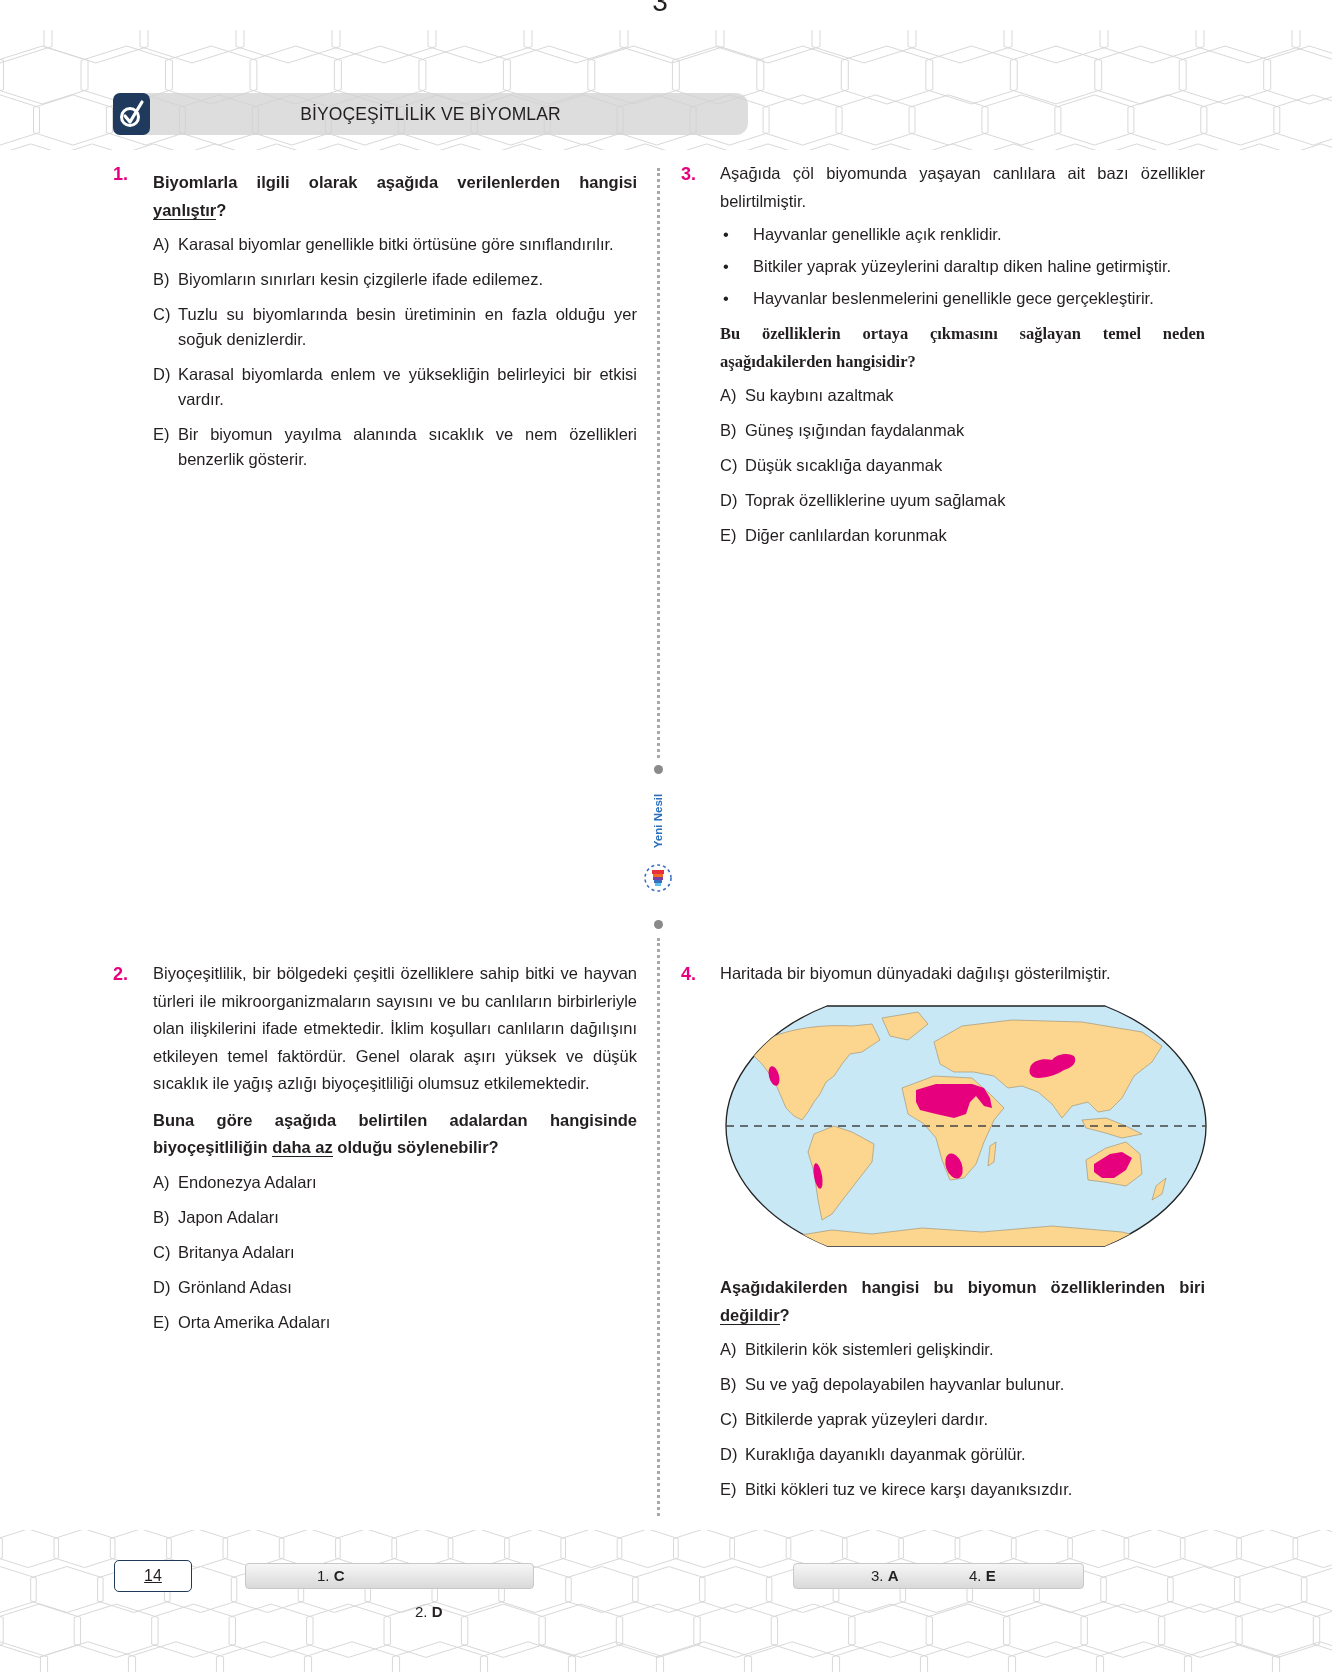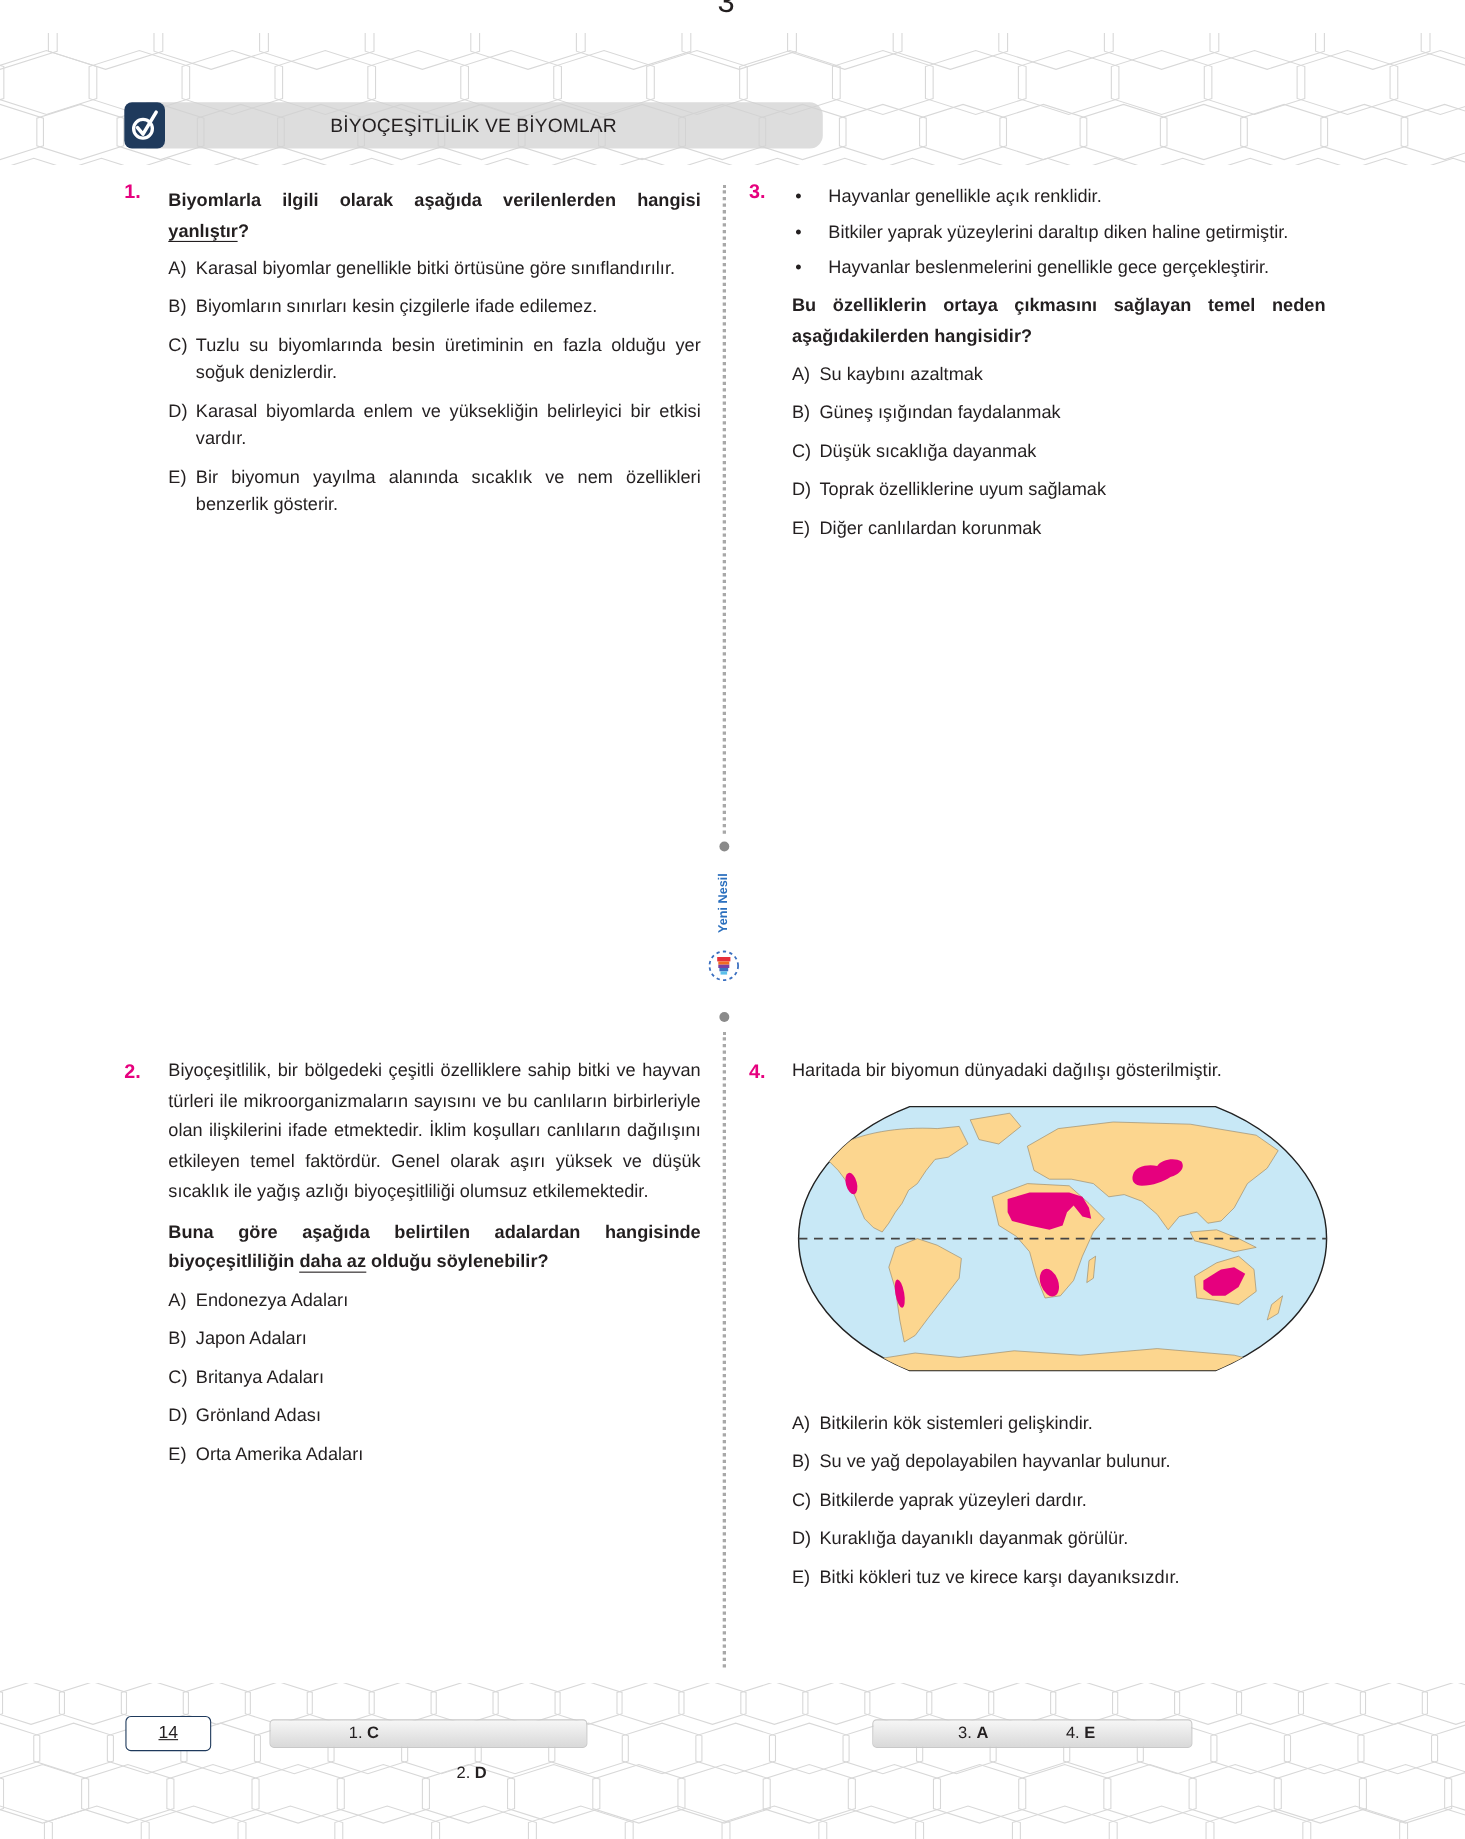--- a/index.html
+++ b/index.html
@@ -400,33 +400,34 @@
     <rect x="11" y="17" width="8" height="3" fill="#3a6fc0"></rect>
     <rect x="12" y="20" width="6" height="3" fill="#5bc0eb"></rect>
   </svg>
 </div>
 <div class="divider-knob" style="top:920px;"></div>
 <div class="divider" style="top:938px; height:578px;"></div>
 
 <div class="col" style="left:681px; top:160px; width:524px;">
   <div class="q-num" style="left: 0px; top: 4px; color: rgb(230, 0, 126);">3.</div>
   <div style="margin-left:39px;">
+    <div class="q-text">Aşağıda çöl biyomunda yaşayan canlılara ait bazı özellikler belirtilmiştir.</div>
     <div class="bullet">
         <span class="dot">•</span>
         <span>Hayvanlar genellikle açık renklidir.</span>
       </div>
     <div class="bullet">
         <span class="dot">•</span>
         <span>Bitkiler yaprak yüzeylerini daraltıp diken haline getirmiştir.</span>
       </div>
     <div class="bullet">
         <span class="dot">•</span>
         <span>Hayvanlar beslenmelerini genellikle gece gerçekleştirir.</span>
       </div>
-    <div class="q-bold" style="margin-top:9px;">Bu özelliklerin ortaya çıkmasını sağlayan temel neden aşağıdakilerden hangisidir?</div>
+    <div class="q-bold" style="margin-top:9px;font-family:Liberation Serif, serif;">Bu özelliklerin ortaya çıkmasını sağlayan temel neden aşağıdakilerden hangisidir?</div>
     <div class="opt" style="margin-top:8px;">
         <span class="lbl">A)</span>
         <span class="txt">Su kaybını azaltmak</span>
       </div>
     <div class="opt">
         <span class="lbl">B)</span>
         <span class="txt">Güneş ışığından faydalanmak</span>
       </div>
     <div class="opt">
         <span class="lbl">C)</span>
@@ -486,20 +487,21 @@
       <path class="biome" d="M194 88 L214 82 L250 82 L262 86 L268 96 L270 106 L262 104 L254 94 L248 100 L244 112 L232 116 L214 112 L198 108 L194 100 Z" fill="#e6007e"></path>
       <path class="biome" d="M308 66 C310 58 322 56 330 58 C334 52 346 50 352 54 C356 60 350 66 342 68 C336 72 326 76 316 76 C310 76 306 72 308 66 Z" fill="#e6007e"></path>
       <ellipse class="biome" cx="96" cy="174" rx="4" ry="13" transform="rotate(-10 96 174)" fill="#e6007e"></ellipse>
       <ellipse class="biome" cx="232" cy="164" rx="8" ry="13" transform="rotate(-20 232 164)" fill="#e6007e"></ellipse>
       <path class="biome" d="M372 162 L388 152 L400 150 L410 156 L404 168 L392 176 L380 176 L372 170 Z" fill="#e6007e"></path>
     </g>
   </svg>
 </div>
 
 <div class="col" style="left:720px; top:1274px; width:485px;">
+  <div class="q-bold" style="margin-top:0;"><span>Aşağıdakilerden hangisi bu biyomun özelliklerinden biri </span><span class="u">değildir</span><span>?</span></div>
   <div class="opt" style="margin-top:8px;">
       <span class="lbl">A)</span>
       <span class="txt">Bitkilerin kök sistemleri gelişkindir.</span>
     </div>
   <div class="opt">
       <span class="lbl">B)</span>
       <span class="txt">Su ve yağ depolayabilen hayvanlar bulunur.</span>
     </div>
   <div class="opt">
       <span class="lbl">C)</span>

